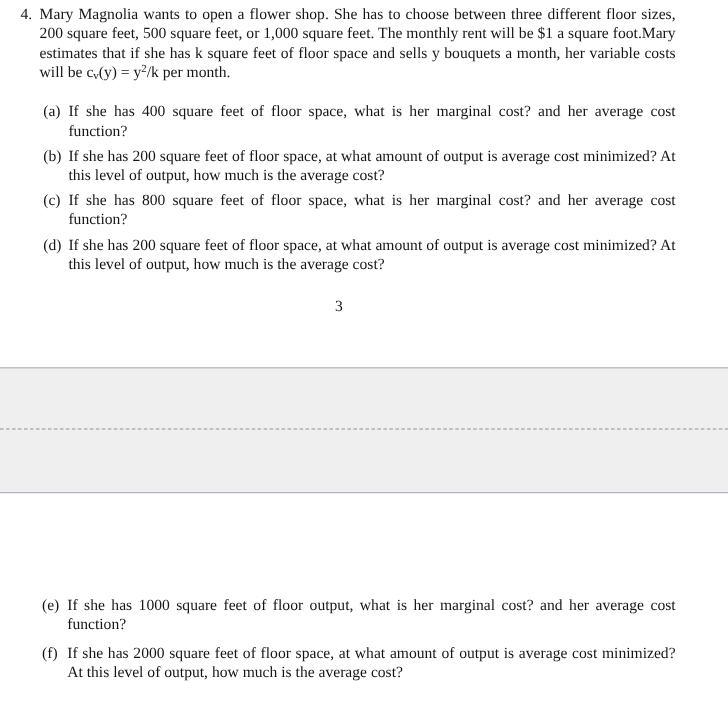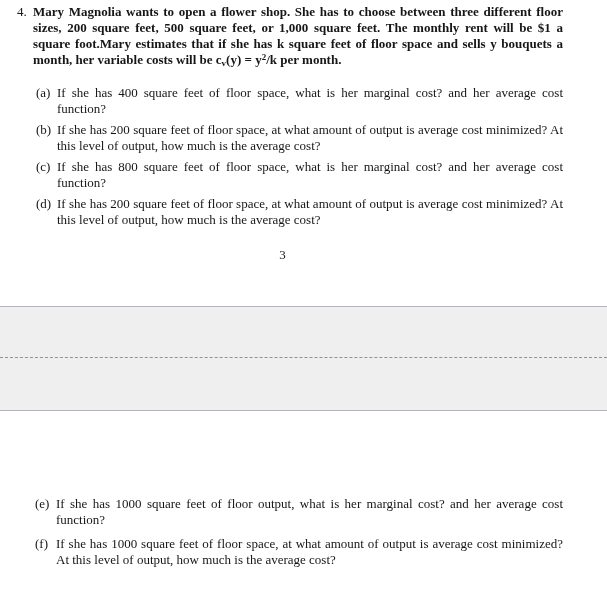--- a/index.html
+++ b/index.html
@@ -17,21 +17,21 @@
 
   
   .problem {
     position: absolute;
     top: 4px;
     left: 17px;
     width: 546px;
     display: flex;
   }
   .problem-label { flex: none; width: 16px; }
-  .problem-text  { flex: 1; text-align: justify; font-weight: bold; }
+  .problem-text  { flex: 1; text-align: justify; }
 
   sub.fsub { font-size: 9px; line-height: 0; vertical-align: -2px; }
   sup.fsup { font-size: 9px; line-height: 0; vertical-align: 4px; }
 
   
   .items { position: absolute; left: 36px; width: 527px; }
   .items-page1 { top: 85px; }
   .items-page2 { top: 496px; left: 35px; width: 528px; }
   .item { display: flex; margin-bottom: 5px; }
   .items-page2 .item { margin-bottom: 8px; }
@@ -102,17 +102,17 @@
     <div class="page-gap-dash"></div>
   </div>
 
   <div class="items items-page2">
     <div class="item">
       <span class="item-label">(e)</span>
       <div class="item-text">If she has 1000 square feet of floor output, what is her marginal cost? and her average cost function?</div>
     </div>
     <div class="item">
       <span class="item-label">(f)</span>
-      <div class="item-text">If she has 1000 square feet of floor space, at what amount of output is average cost minimized? At this level of output, how much is the average cost?</div>
+      <div class="item-text">If she has 2000 square feet of floor space, at what amount of output is average cost minimized? At this level of output, how much is the average cost?</div>
     </div>
   </div>
 
 </div>
 
 </body></html>

